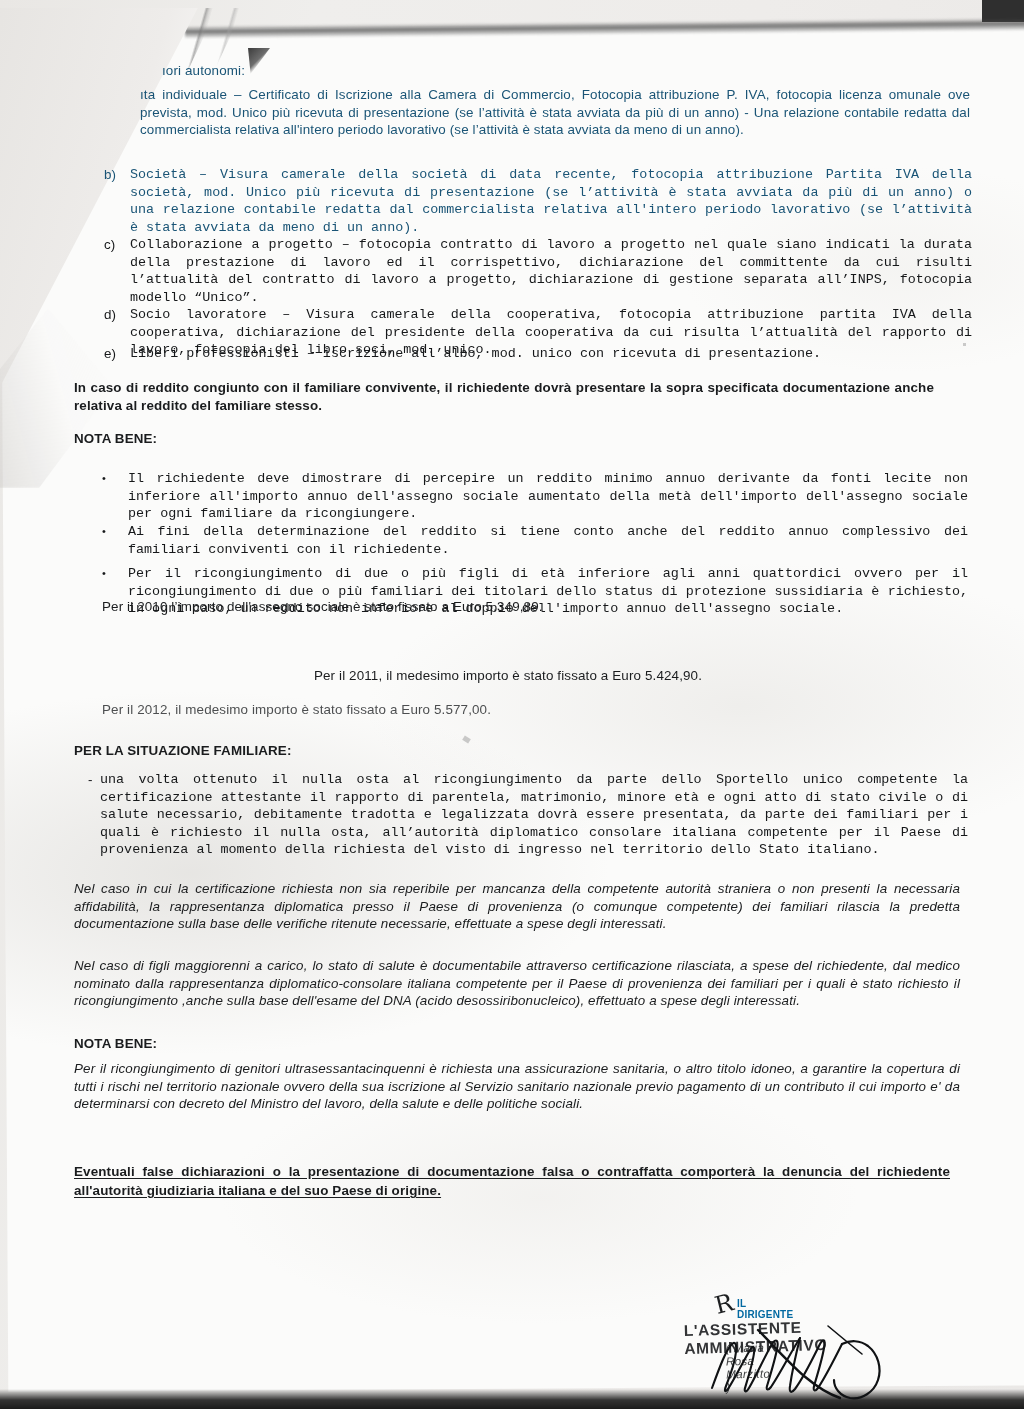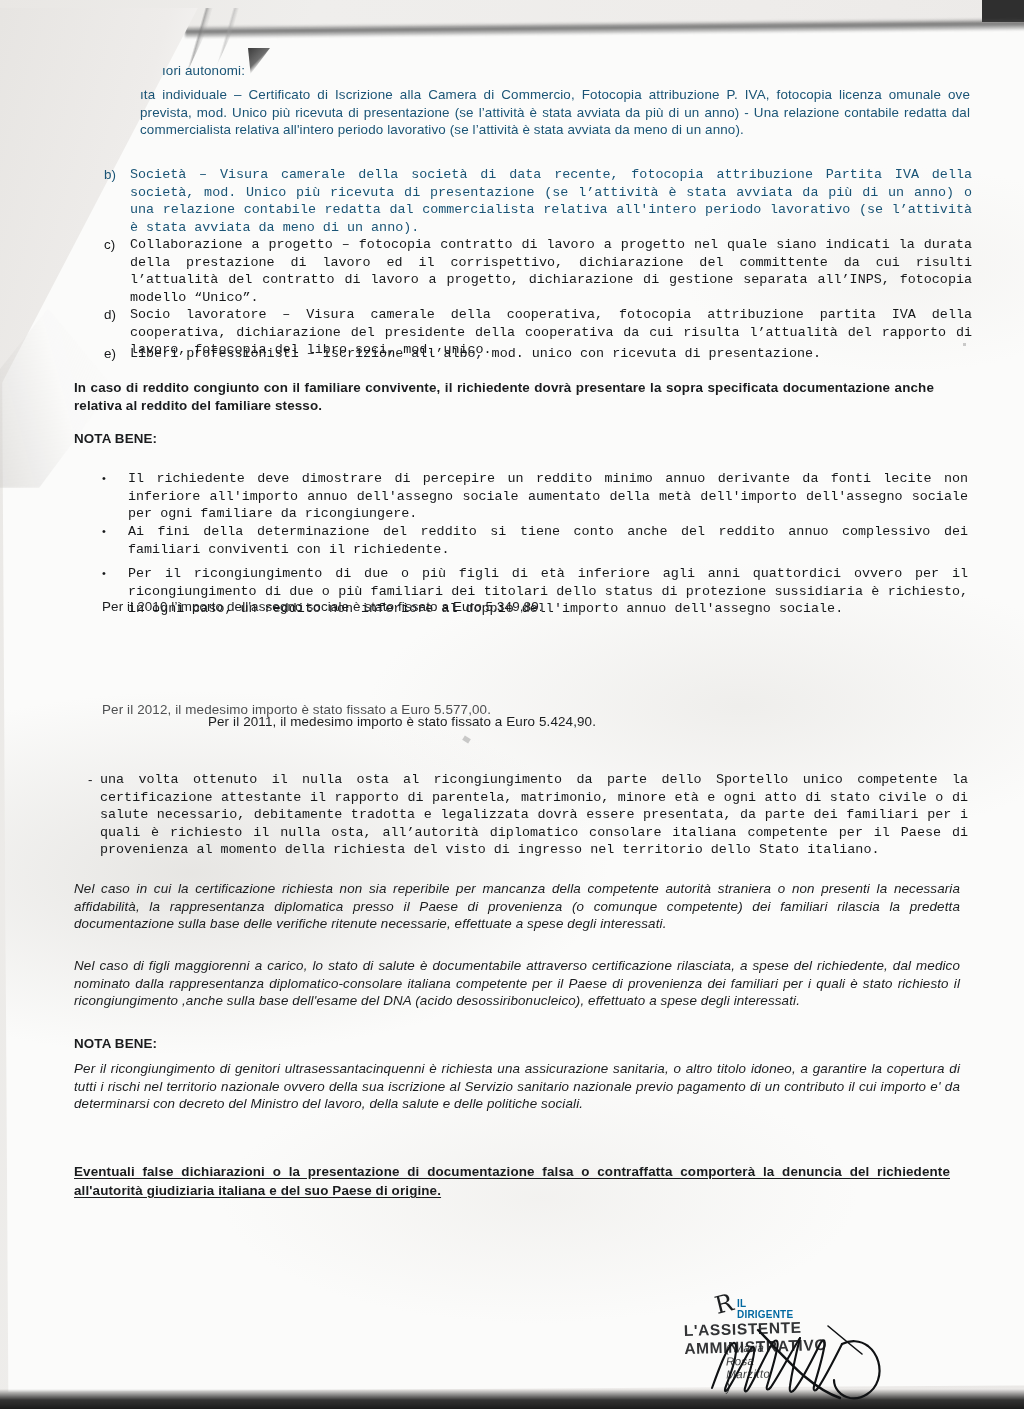--- a/index.html
+++ b/index.html
@@ -293,23 +293,24 @@
       <div class="marker bulletdot">•</div>
       <div class="listtext">Ai fini della determinazione del  reddito  si  tiene conto anche del reddito annuo complessivo dei familiari conviventi con il richiedente.</div>
     </div>
 
     <div class="listrow" style="left:102px; top:565px; width:866px;">
       <div class="marker bulletdot">•</div>
       <div class="listtext">Per il  ricongiungimento di due o più figli di età inferiore agli anni quattordici ovvero per il ricongiungimento di due o  più familiari dei titolari dello status di protezione sussidiaria è  richiesto,  in  ogni  caso,  un  reddito  non inferiore al doppio dell'importo annuo dell'assegno sociale.</div>
     </div>
 
     <div class="txt" style="left:102px; top:598px; width:600px; text-align:left;">Per il 2010 l’importo dell'assegno sociale è stato fissato a Euro 5.349,89.</div>
-    <div class="txt" style="left:102px; top:667px; width:600px; text-align:center;margin-top:46px;">Per il 2011, il medesimo importo è stato fissato a Euro 5.424,90.</div>
+    <div class="txt" style="left:102px; top:667px; width:600px; text-align:right;">Per il 2011, il medesimo importo è stato fissato a Euro 5.424,90.</div>
     <div class="txt lighter" style="left:102px; top:701px; width:600px; text-align:left;">Per il 2012, il medesimo importo è stato fissato a Euro 5.577,00.</div>
 
+    <div class="txt bold" style="left:74px; top:742px; width:420px; text-align:left;">PER LA SITUAZIONE FAMILIARE:</div>
 
     <div class="listrow" style="left:88px; top:771px; width:880px;">
       <div class="marker" style="width:12px;">-</div>
       <div class="listtext">una volta ottenuto il nulla osta al ricongiungimento da parte dello Sportello unico competente la certificazione attestante il rapporto di parentela, matrimonio, minore età e ogni atto di stato civile o di salute necessario, debitamente tradotta e legalizzata dovrà essere presentata, da parte dei familiari per i quali è richiesto il nulla osta, all’autorità diplomatico consolare italiana competente per il Paese di provenienza al momento della richiesta del visto di ingresso nel territorio dello Stato italiano.</div>
     </div>
 
     <div class="txt ital" style="left:74px; top:880px; width:886px;">Nel caso in cui la certificazione richiesta non sia reperibile per mancanza della competente autorità straniera o non presenti la necessaria affidabilità, la rappresentanza diplomatica presso il Paese di provenienza (o comunque competente) dei familiari rilascia la predetta documentazione sulla base delle verifiche ritenute necessarie, effettuate a spese degli interessati.</div>
 
     <div class="txt ital" style="left:74px; top:957px; width:886px;">Nel caso di figli maggiorenni a carico, lo stato di salute è documentabile attraverso certificazione rilasciata, a spese del richiedente, dal medico nominato dalla rappresentanza diplomatico-consolare italiana competente per il Paese di provenienza dei familiari per i quali è stato richiesto il ricongiungimento ,anche sulla base dell'esame del DNA (acido desossiribonucleico), effettuato a spese degli interessati.</div>
 

